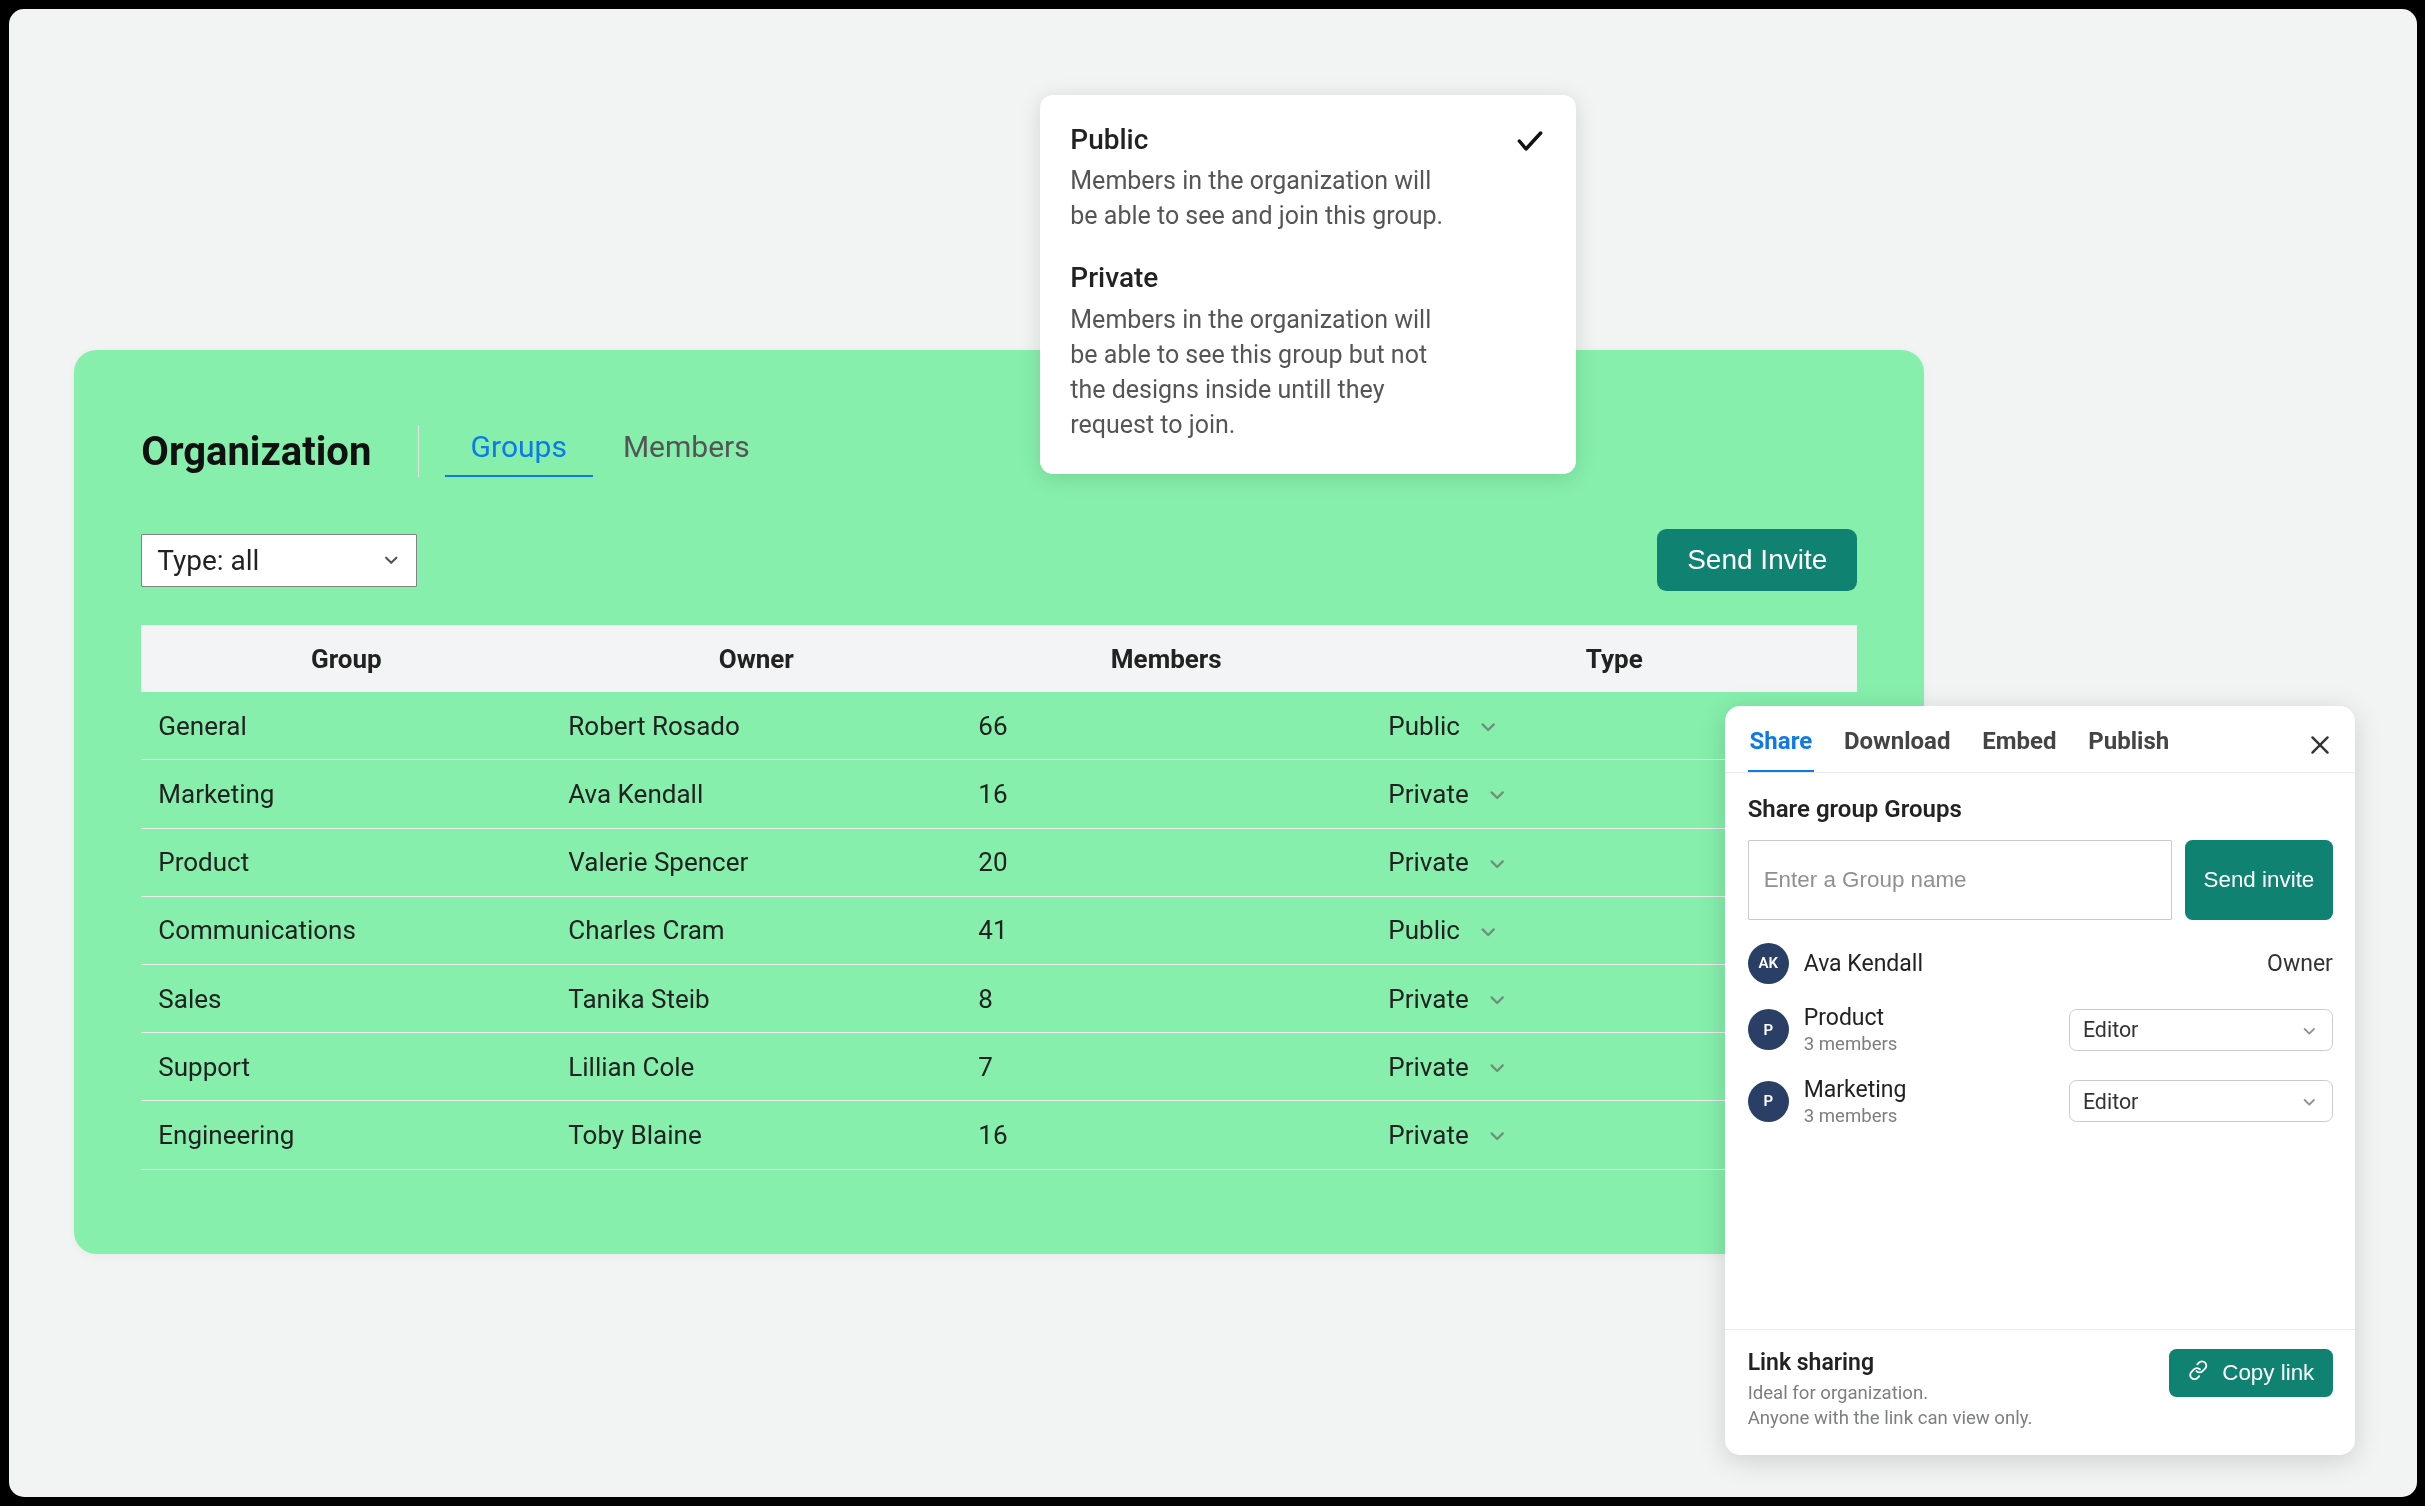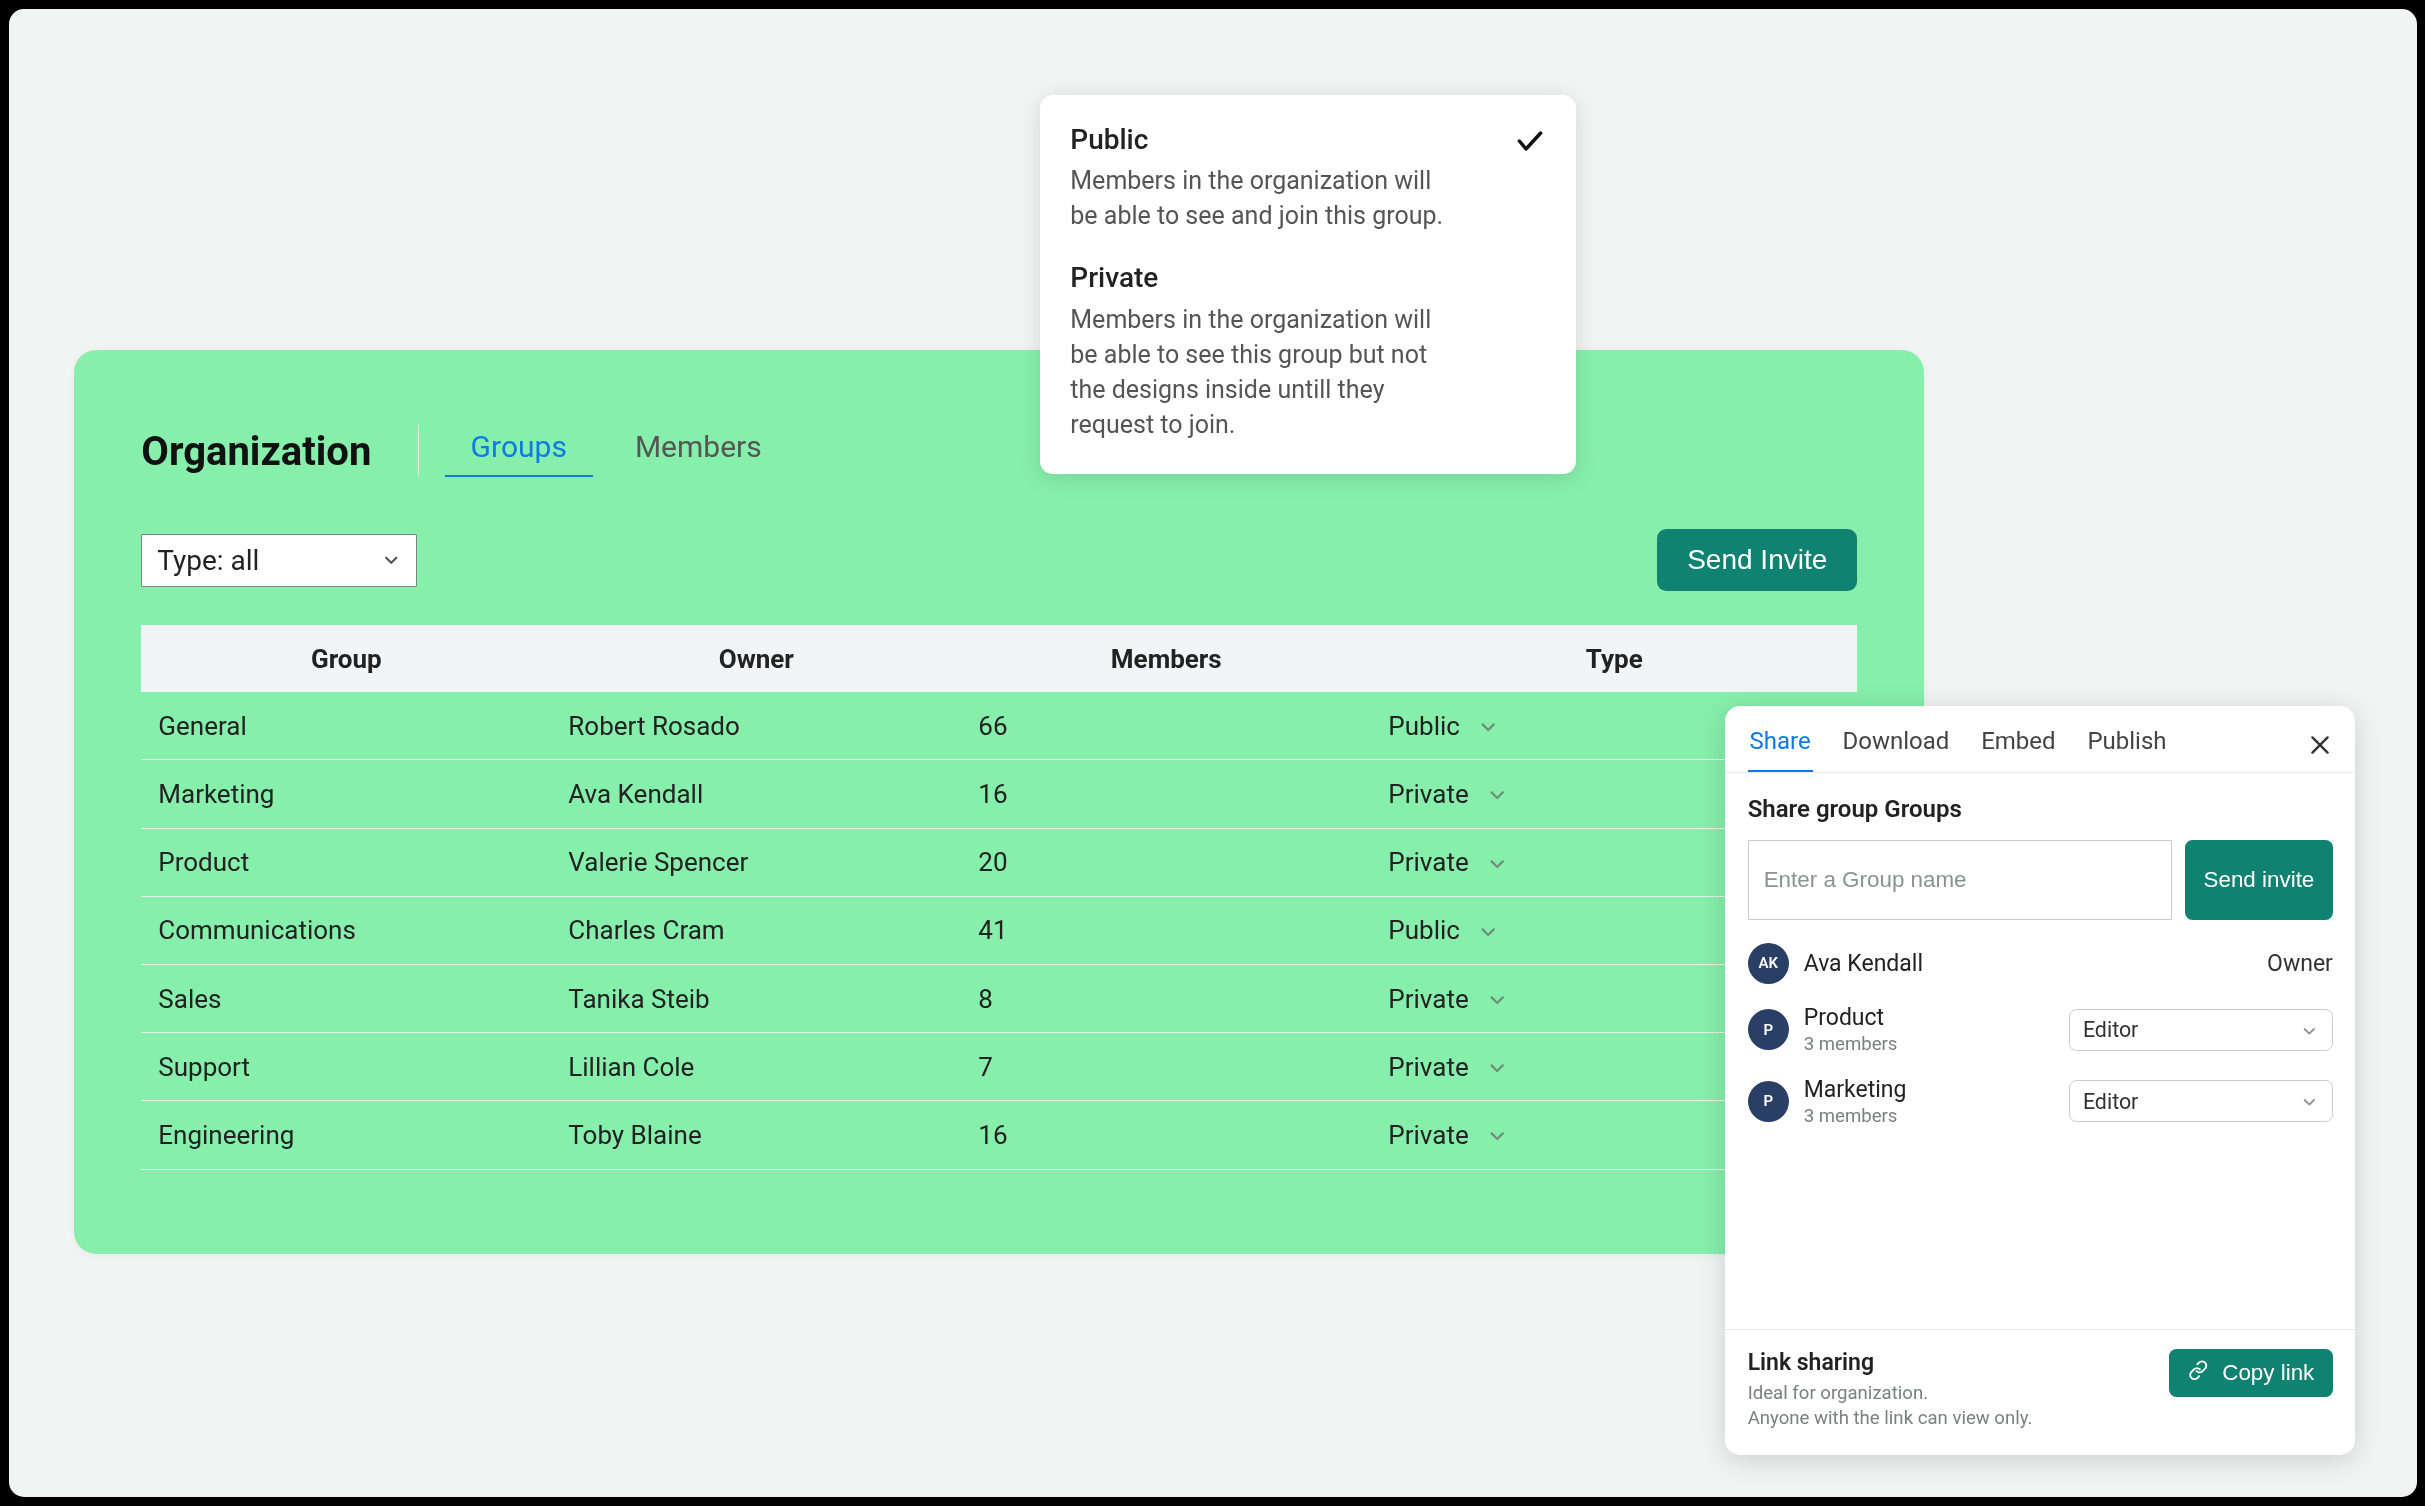--- a/index.html
+++ b/index.html
@@ -36,21 +36,21 @@
     padding: 75px 67px 11.2px 67px;
   }
   .org-title {
     font-size: 40px;
     font-weight: 700;
     color: #111;
   }
   .tab-row {
     display: flex;
     align-items: flex-end;
-    gap: 16px;
+    gap: 4px;
     border-left: 0.9px solid #e4e4e4;
     padding-left: 26px;
     margin-left: 9.3px;
     height: 52px;
   }
   .tab {
     font-size: 30px;
     padding: 7.5px 26px 11.2px 26px;
     color: #555;
     cursor: pointer;
@@ -149,21 +149,21 @@
     display:flex;
     flex-direction: column;
   }
   .share-tabs {
     display:flex;
     align-items:center;
     justify-content: space-between;
     padding: 17px 22.4px 0 22.4px;
     border-bottom: 0.9px solid #e7e9ea;
   }
-  .share-tabs-left { display:flex; gap:28px; }
+  .share-tabs-left { display:flex; gap:28px;font-weight:bold; }
   .share-tab {
     font-size: 24px;
     color: #444;
     padding: 3.7px 1.9px 15px 1.9px;
     cursor:pointer;
     border-bottom: 2.8px solid transparent;
   }
   .share-tab.active { color:#0d7ae5; border-bottom:2.8px solid #0d7ae5; }
   .share-close { width:26px; height:26px; cursor:pointer; color:#333; margin-top:-5.6px; }
   .share-body { padding: 22.4px 22.4px 0 22.4px; flex:1; display:flex; flex-direction:column; }

